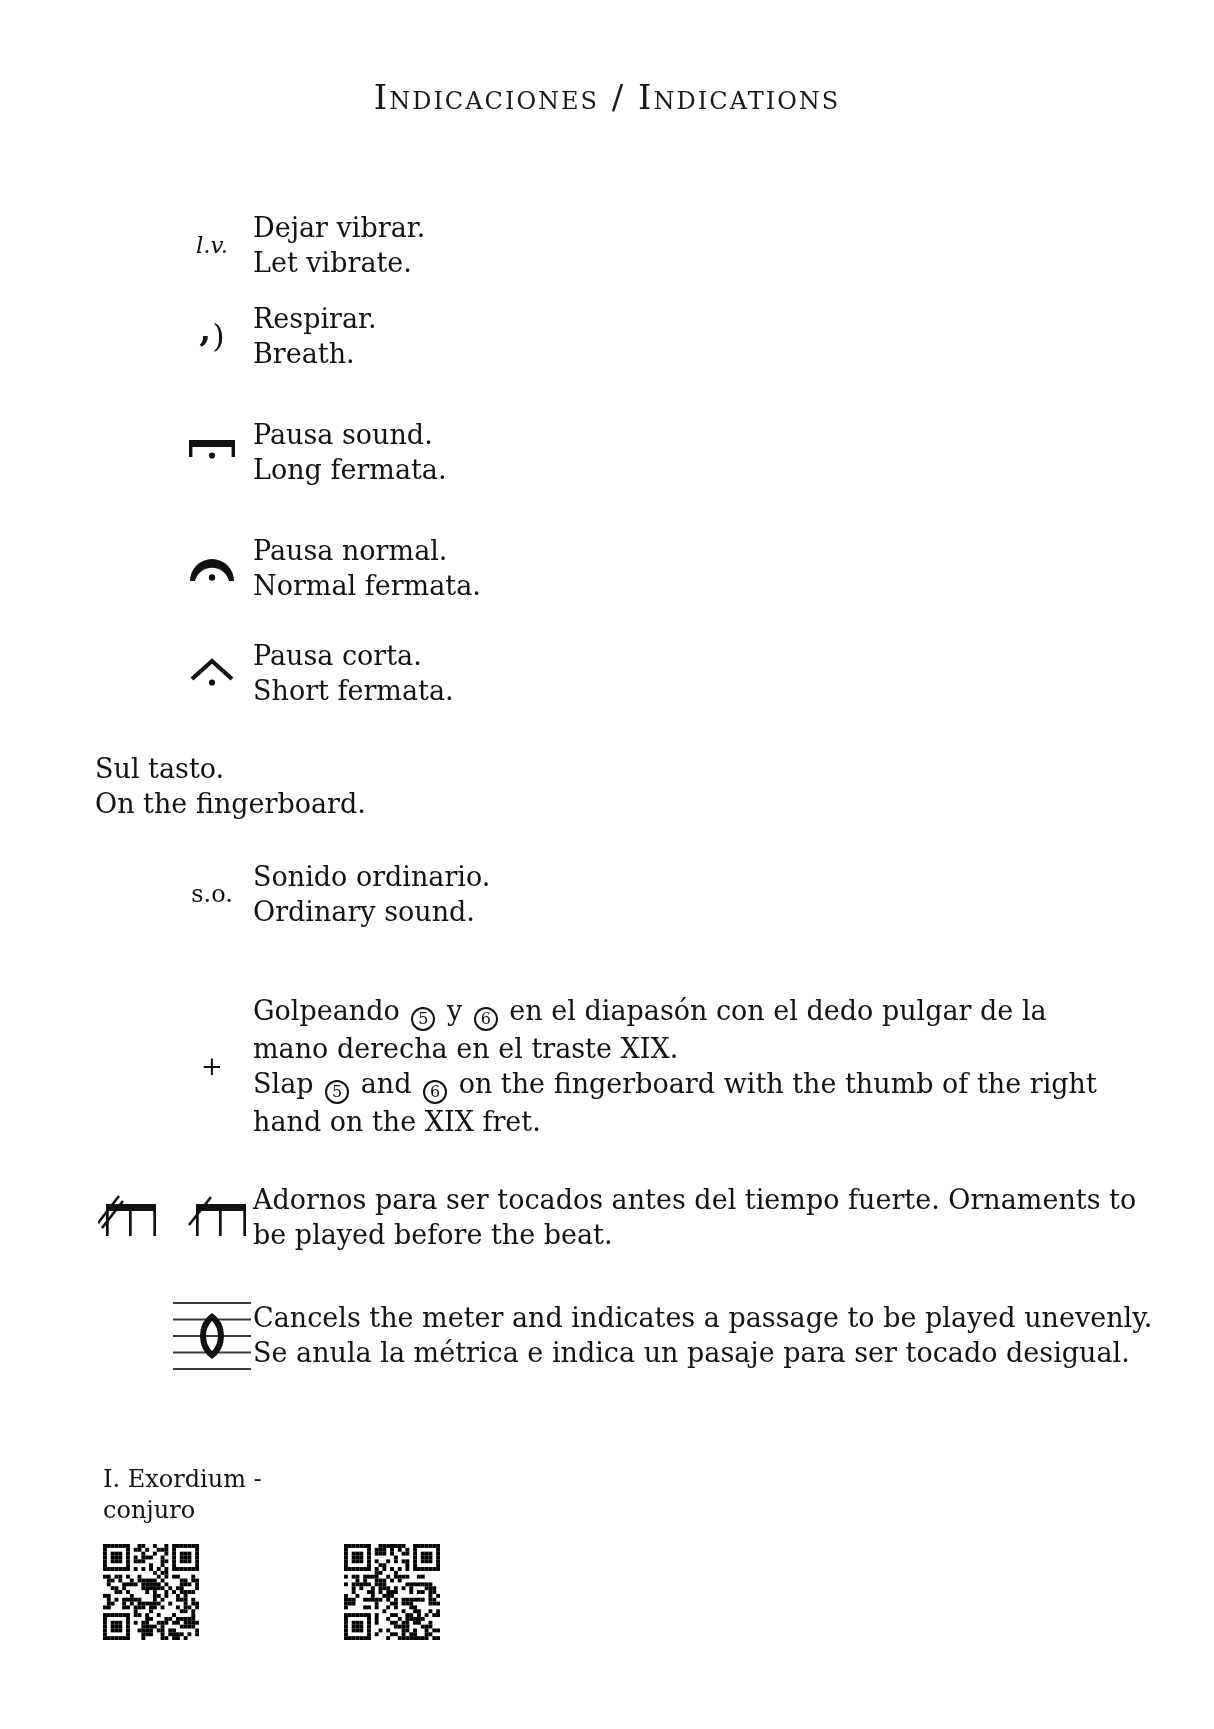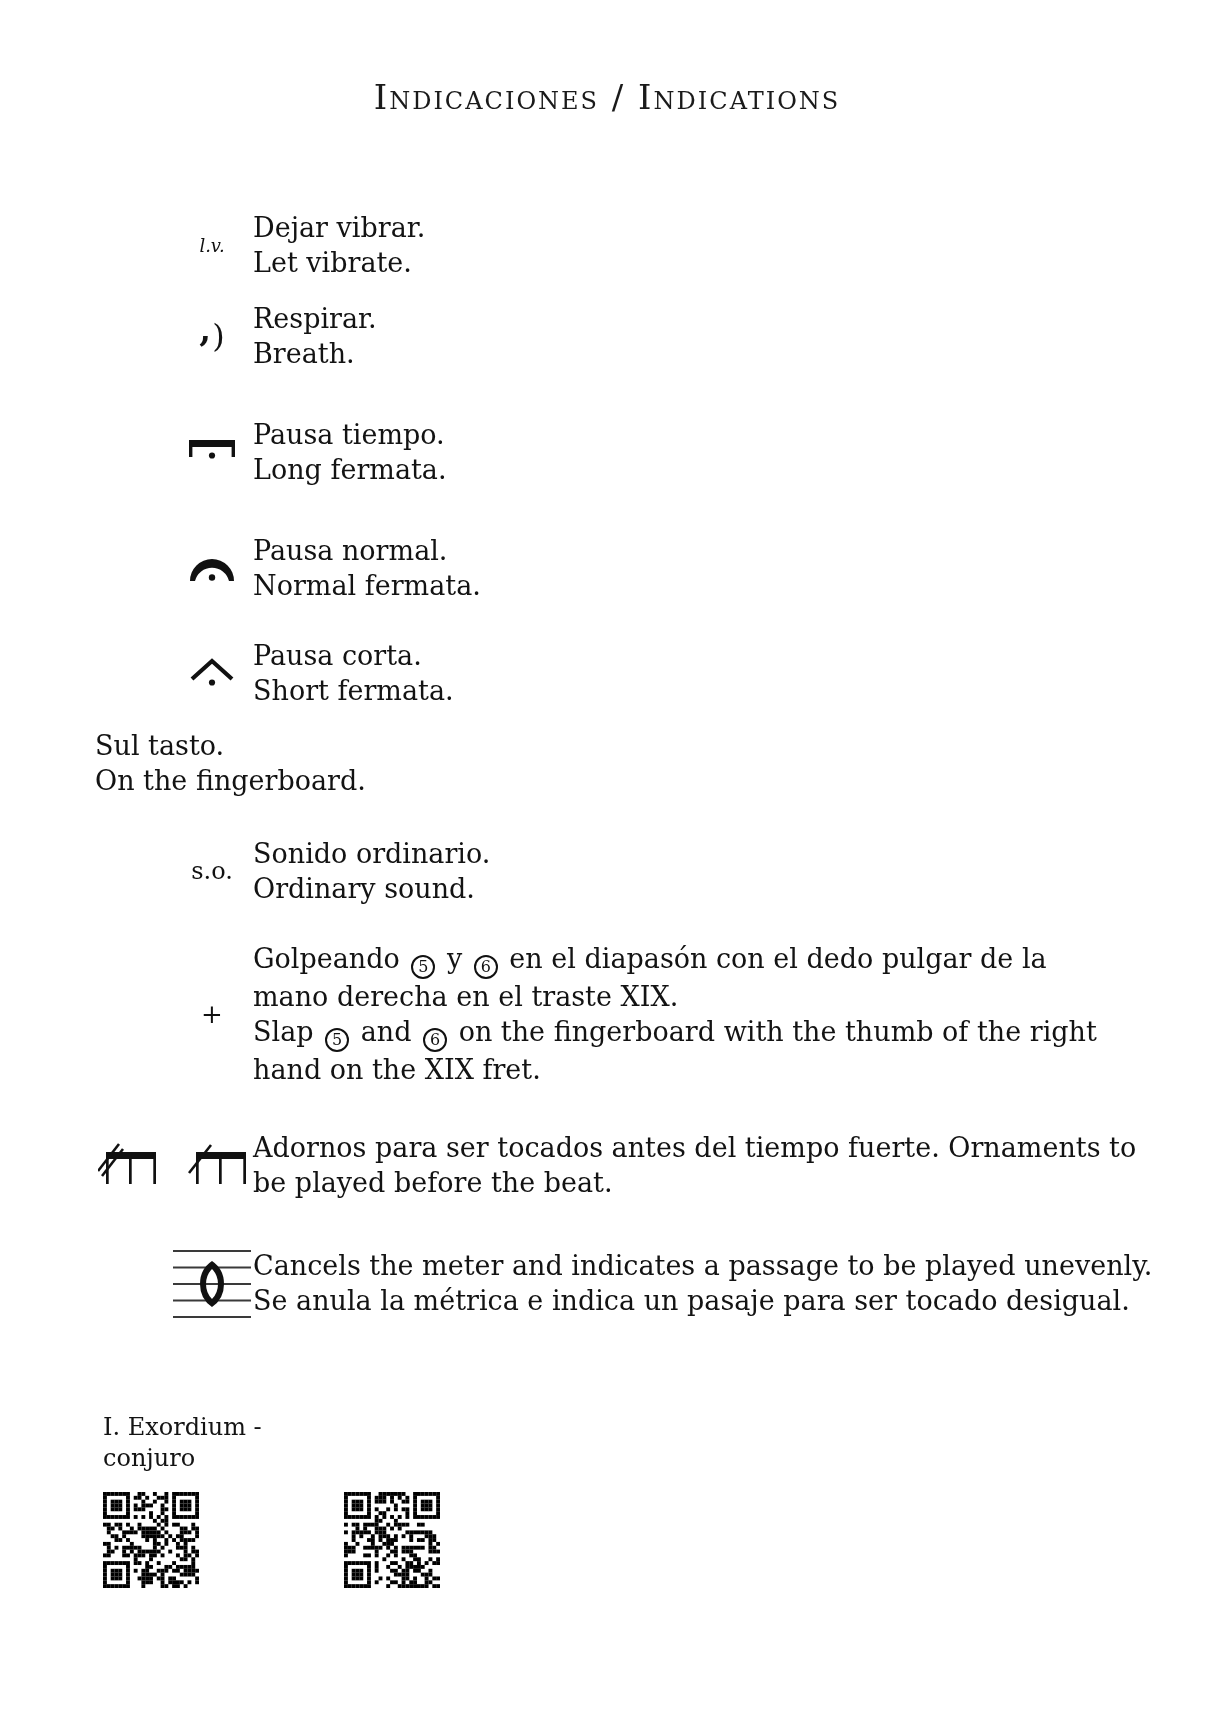--- a/index.html
+++ b/index.html
@@ -16,31 +16,31 @@
     color:#1a1a1a;
   }
 
   .entries{ margin-left:95px; margin-right:139px; margin-top:90px; }
 
   .entry{ display:grid; grid-template-columns:158px 1fr; }
   .entry:nth-child(1){ margin-bottom:21px; }
   .entry:nth-child(2){ margin-bottom:46px; }
   .entry:nth-child(3){ margin-bottom:46px; }
   .entry:nth-child(4){ margin-bottom:35px; }
-  .entry:nth-child(5){ margin-bottom:20px; }
+  .entry:nth-child(5){ margin-bottom:43px; }
   .entry:nth-child(6){ margin-bottom:38px; }
-  .entry:nth-child(7){ margin-bottom:35px; }
+  .entry:nth-child(7){ margin-bottom:64px; }
   .entry:nth-child(8){ margin-bottom:43px; }
   .entry:nth-child(9){ margin-bottom:48px; }
 
   .sym{ display:flex; align-items:center; justify-content:center; }
   .sym.shift{ position:relative; left:38px; }
 
   .sym-text{ font-size:24px; color:#111; }
-  .sym-text.italic{ font-style:italic; font-size:18px; }
+  .sym-text.italic{ font-style:italic; font-size:23px; }
   .sym-text.plus{ font-size:26px; }
 
   .breath{ font-size:30px; display:flex; align-items:center; }
   .breath .comma{ font-size:34px; font-weight:bold; position:relative; top:-7px; margin-right:1px; }
   .breath .paren{ font-size:32px; }
 
   .txt{ font-size:27px; line-height:35px; }
   .line{ white-space:nowrap; }
 
   .circ{
@@ -91,21 +91,21 @@
   <div class="entry">
     <div class="sym shift">
       <svg width="48" height="26" viewBox="0 0 48 26">
         <rect x="1" y="1" width="46" height="7" fill="#111"></rect>
         <rect x="1" y="8" width="3.4" height="10" fill="#111"></rect>
         <rect x="43.6" y="8" width="3.4" height="10" fill="#111"></rect>
         <circle cx="24" cy="16.5" r="3.1" fill="#111"></circle>
       </svg>
     </div>
     <div class="txt">
-      <div class="line">Pausa tiempo.</div>
+      <div class="line">Pausa sound.</div>
       <div class="line">Long fermata.</div>
     </div>
   </div>
 
   <div class="entry">
     <div class="sym shift">
       <svg width="48" height="32" viewBox="0 0 48 32">
         <path d="M2,29 A22,22 0 0 1 46,29 L41,29 A17.5,17.5 0 0 0 7,29 Z" fill="#111"></path>
         <circle cx="24" cy="25.5" r="3.2" fill="#111"></circle>
       </svg>

